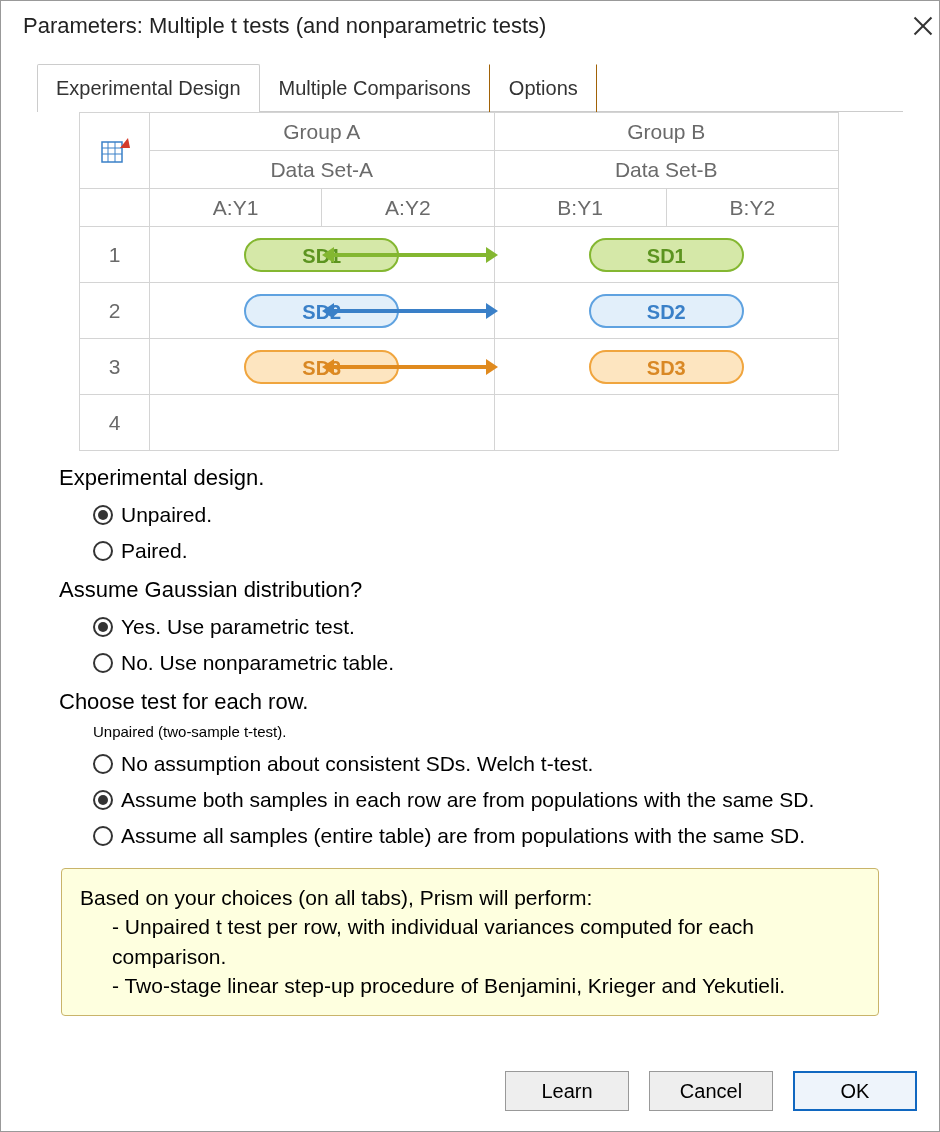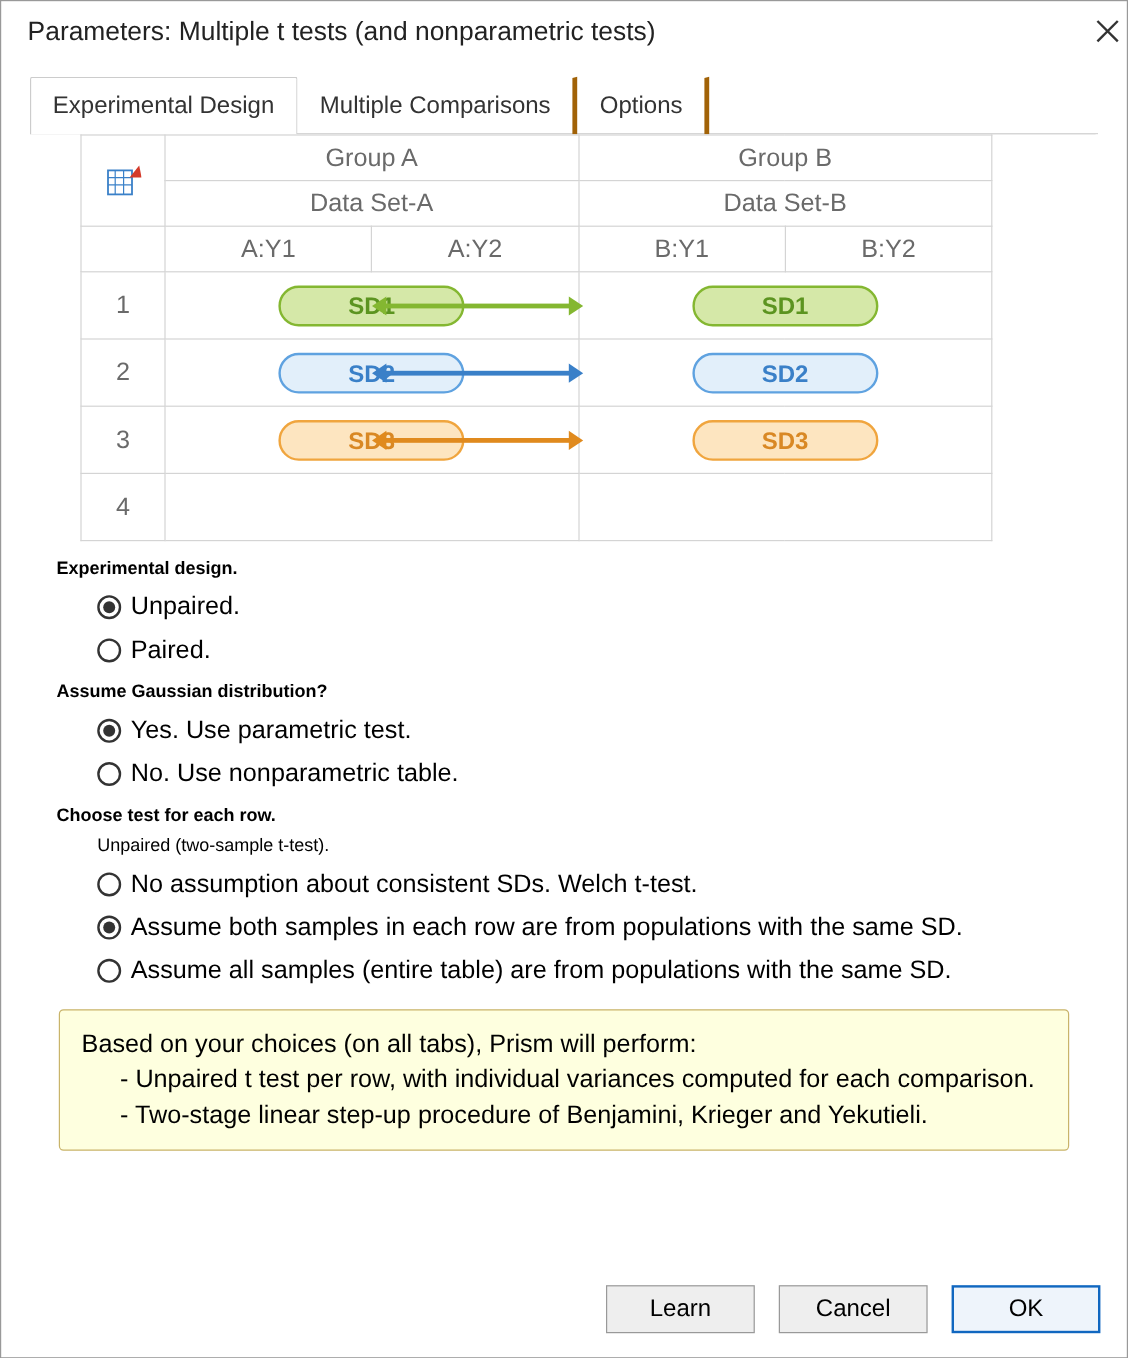--- a/index.html
+++ b/index.html
@@ -4,25 +4,25 @@
 <style>
 *{box-sizing:border-box;margin:0;padding:0}
 body{font-family:"Segoe UI",Arial,sans-serif;background:#f0f0f0;color:#000}
 .window{width:940px;height:1132px;background:#fff;border:1px solid #999;position:relative;margin:0 auto}
 .titlebar{display:flex;align-items:center;justify-content:space-between;padding:12px 4px 14px 22px}
 .titlebar h1{font-size:22px;font-weight:400;color:#222}
 .close-x{width:24px;height:24px;position:relative;cursor:pointer}
 .close-x::before,.close-x::after{content:"";position:absolute;top:11px;left:0;width:24px;height:2px;background:#333}
 .close-x::before{transform:rotate(45deg)}
 .close-x::after{transform:rotate(-45deg)}
-.content{padding:0 24px}
+.content{padding:0 36px}
 .tabs{display:flex;border-bottom:1px solid #ccc;margin-top:10px}
 .tab{padding:12px 18px;font-size:20px;color:#333;border:1px solid transparent;border-bottom:none;cursor:pointer;position:relative;top:1px}
 .tab.active{border-color:#ccc;background:#fff;border-radius:2px 2px 0 0}
-.tab:not(.active){border-right:4px solid #a16207}
+.tab:not(.active){border-right:1px solid #a16207}
 .diagram{margin:0 0 0 42px;padding-top:0}
 table.grid{border-collapse:collapse;width:760px;background:#fff}
 table.grid td,table.grid th{border:1px solid #d4d4d4;text-align:center;font-weight:400;color:#6a6a6a;font-size:21px}
 table.grid th{height:38px}
 table.grid td.rh{width:70px;font-size:21px}
 table.grid tr.data td{height:56px}
 .icon-cell svg{display:block;margin:auto}
 .pill{display:inline-block;width:155px;height:34px;border-radius:17px;line-height:32px;font-weight:700;font-size:20px}
 .pill.green{background:#d5e8a8;border:2px solid #84b731;color:#5c9420}
 .pill.blue{background:#e2effa;border:2px solid #5fa2e0;color:#3a80c8}
@@ -33,21 +33,21 @@
 .arrow.orange{background:#e08a1e}
 .arrow::before,.arrow::after{content:"";position:absolute;top:-6px;width:0;height:0;border-top:8px solid transparent;border-bottom:8px solid transparent}
 .arrow::before{left:-8px}
 .arrow::after{right:-8px}
 .arrow.green::before{border-right:12px solid #84b731}
 .arrow.green::after{border-left:12px solid #84b731}
 .arrow.blue::before{border-right:12px solid #3a80c8}
 .arrow.blue::after{border-left:12px solid #3a80c8}
 .arrow.orange::before{border-right:12px solid #e08a1e}
 .arrow.orange::after{border-left:12px solid #e08a1e}
-.section-h{font-size:15px;font-weight:700;margin:14px 0 8px 22px}
+.section-h{font-size:22px;font-weight:400;margin:14px 0 8px 22px}
 .radiogroup{margin-left:56px}
 .radio-row{display:flex;align-items:center;margin:12px 0;font-size:21px}
 .radio{width:20px;height:20px;border:2px solid #333;border-radius:50%;margin-right:8px;display:inline-flex;align-items:center;justify-content:center;cursor:pointer;flex-shrink:0}
 .radio.checked::after{content:"";width:10px;height:10px;border-radius:50%;background:#333}
 .plain-label{margin-left:56px;font-size:15px;margin-top:6px;margin-bottom:6px}
 .summary-box{margin:20px 24px 0 24px;background:#feffdf;border:1px solid #c9b46a;border-radius:4px;padding:14px 18px;font-size:21px;line-height:1.4}
 .summary-box .ind{margin-left:32px}
 .btnbar{position:absolute;bottom:20px;right:22px;display:flex;gap:20px}
 .btn{width:124px;height:40px;border:1px solid #999;background:#eee;font-size:20px;cursor:pointer;display:flex;align-items:center;justify-content:center}
 .btn.primary{border:2px solid #1067c0;background:#eef4fb}

